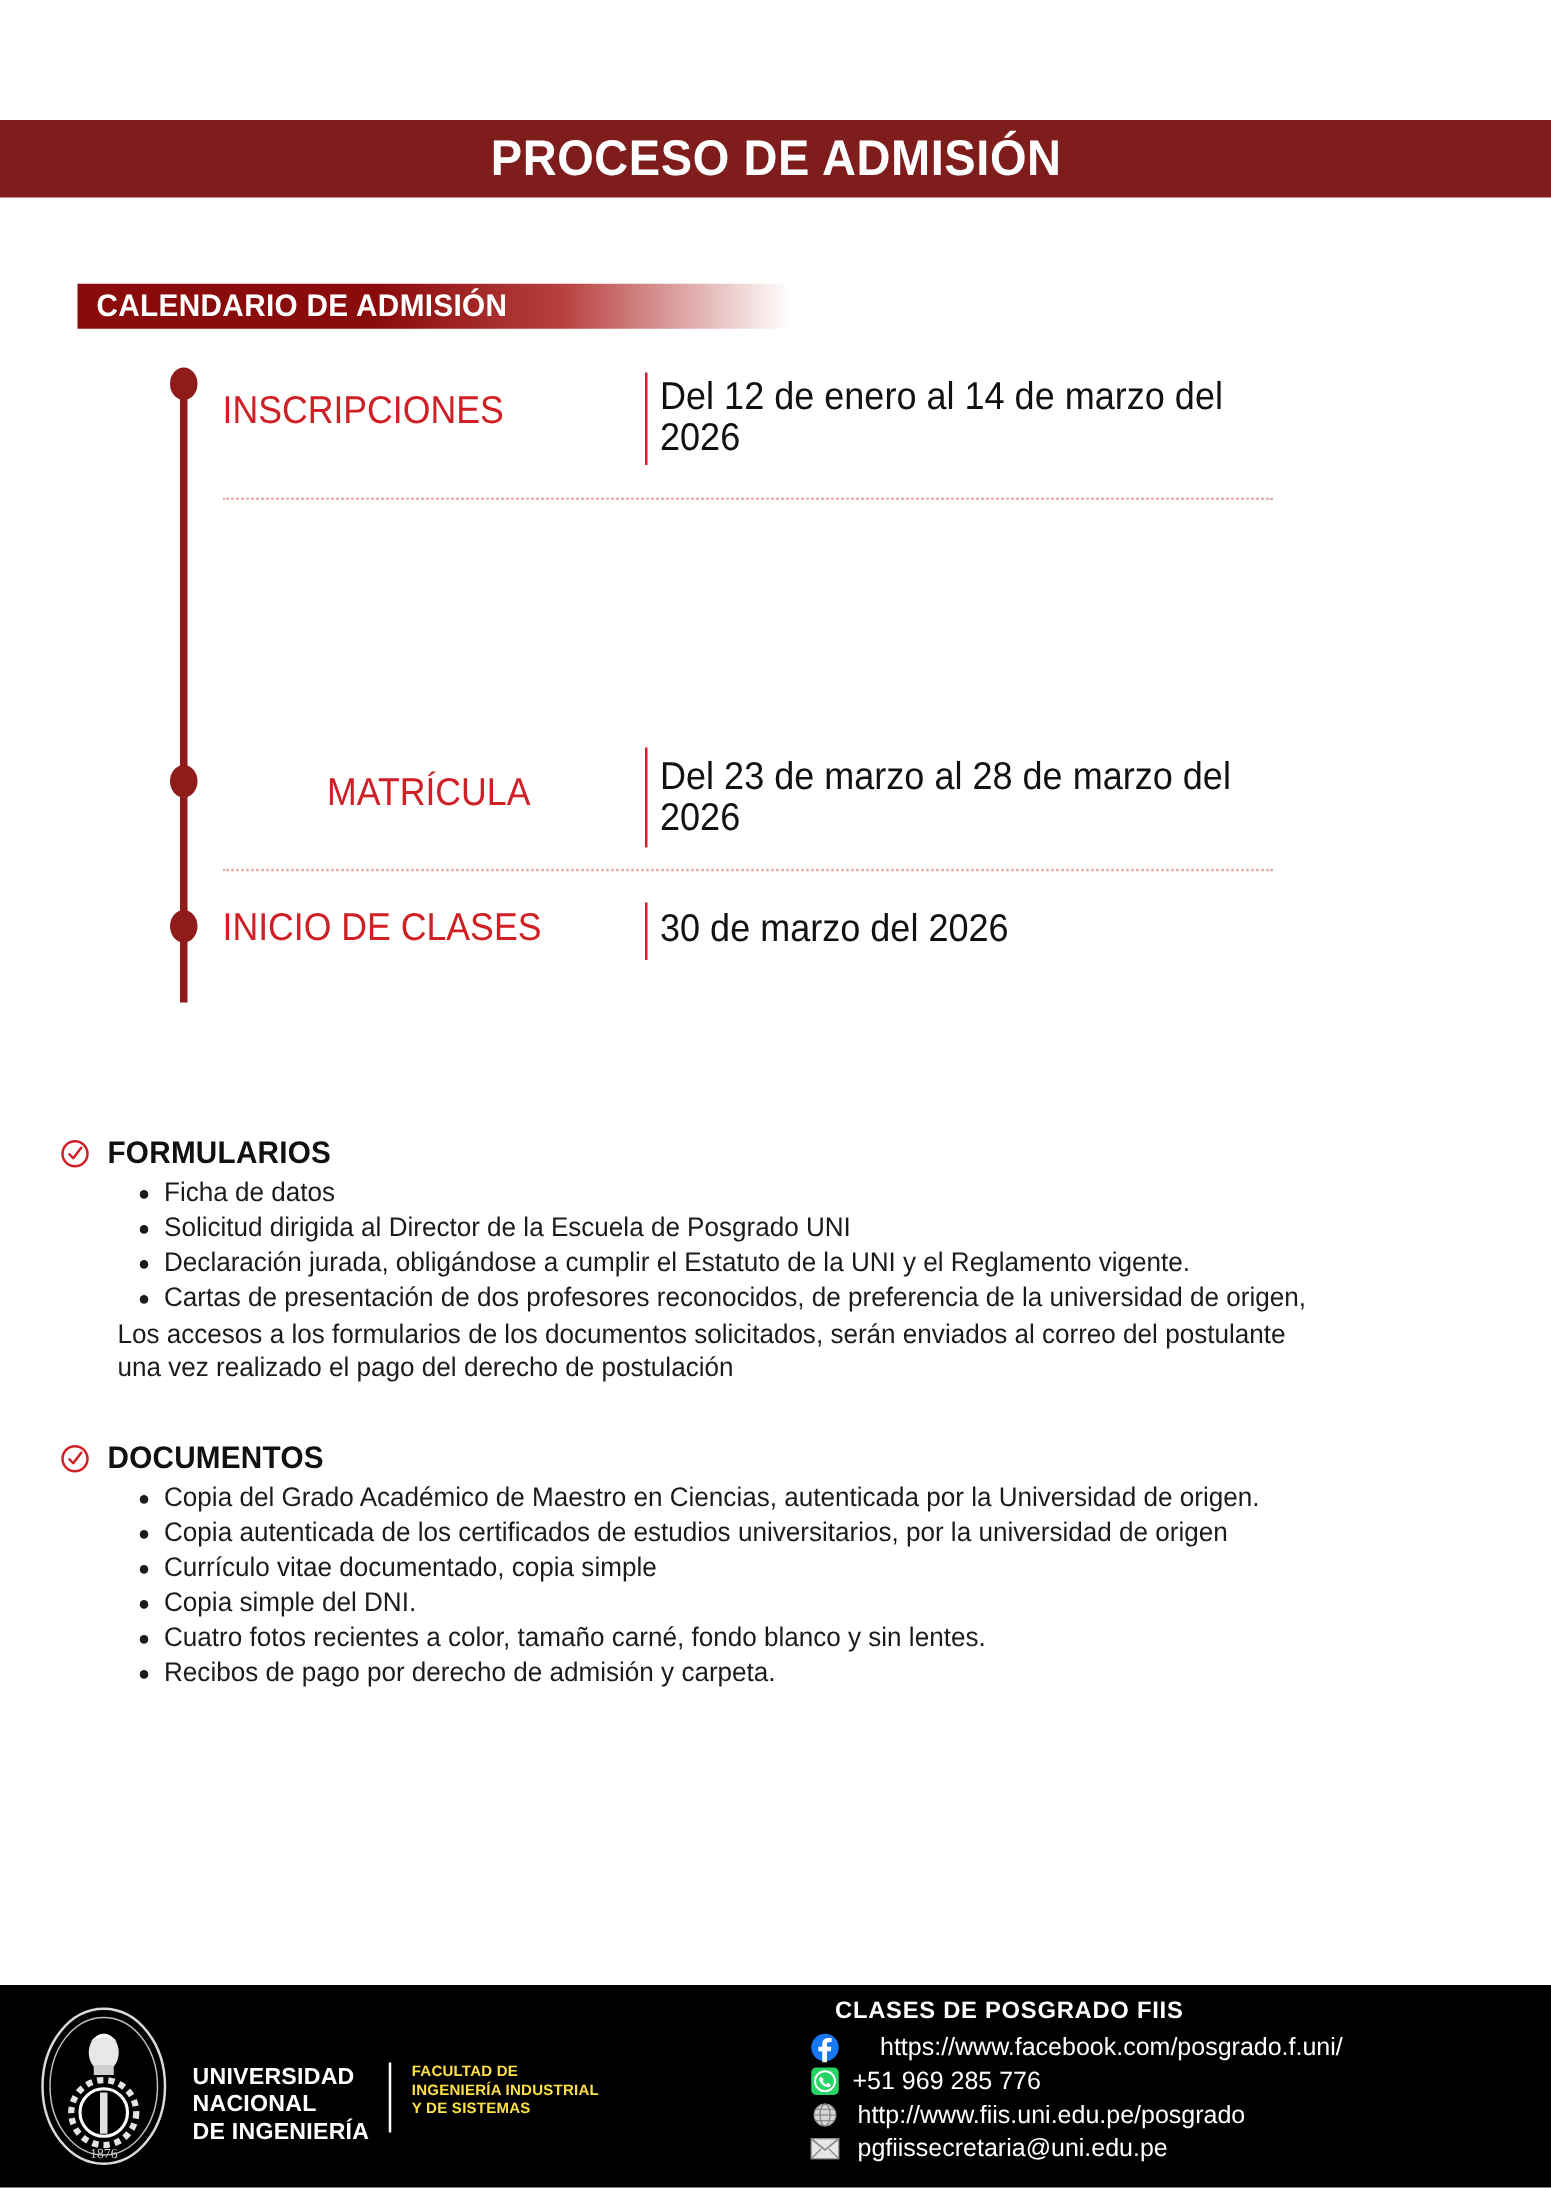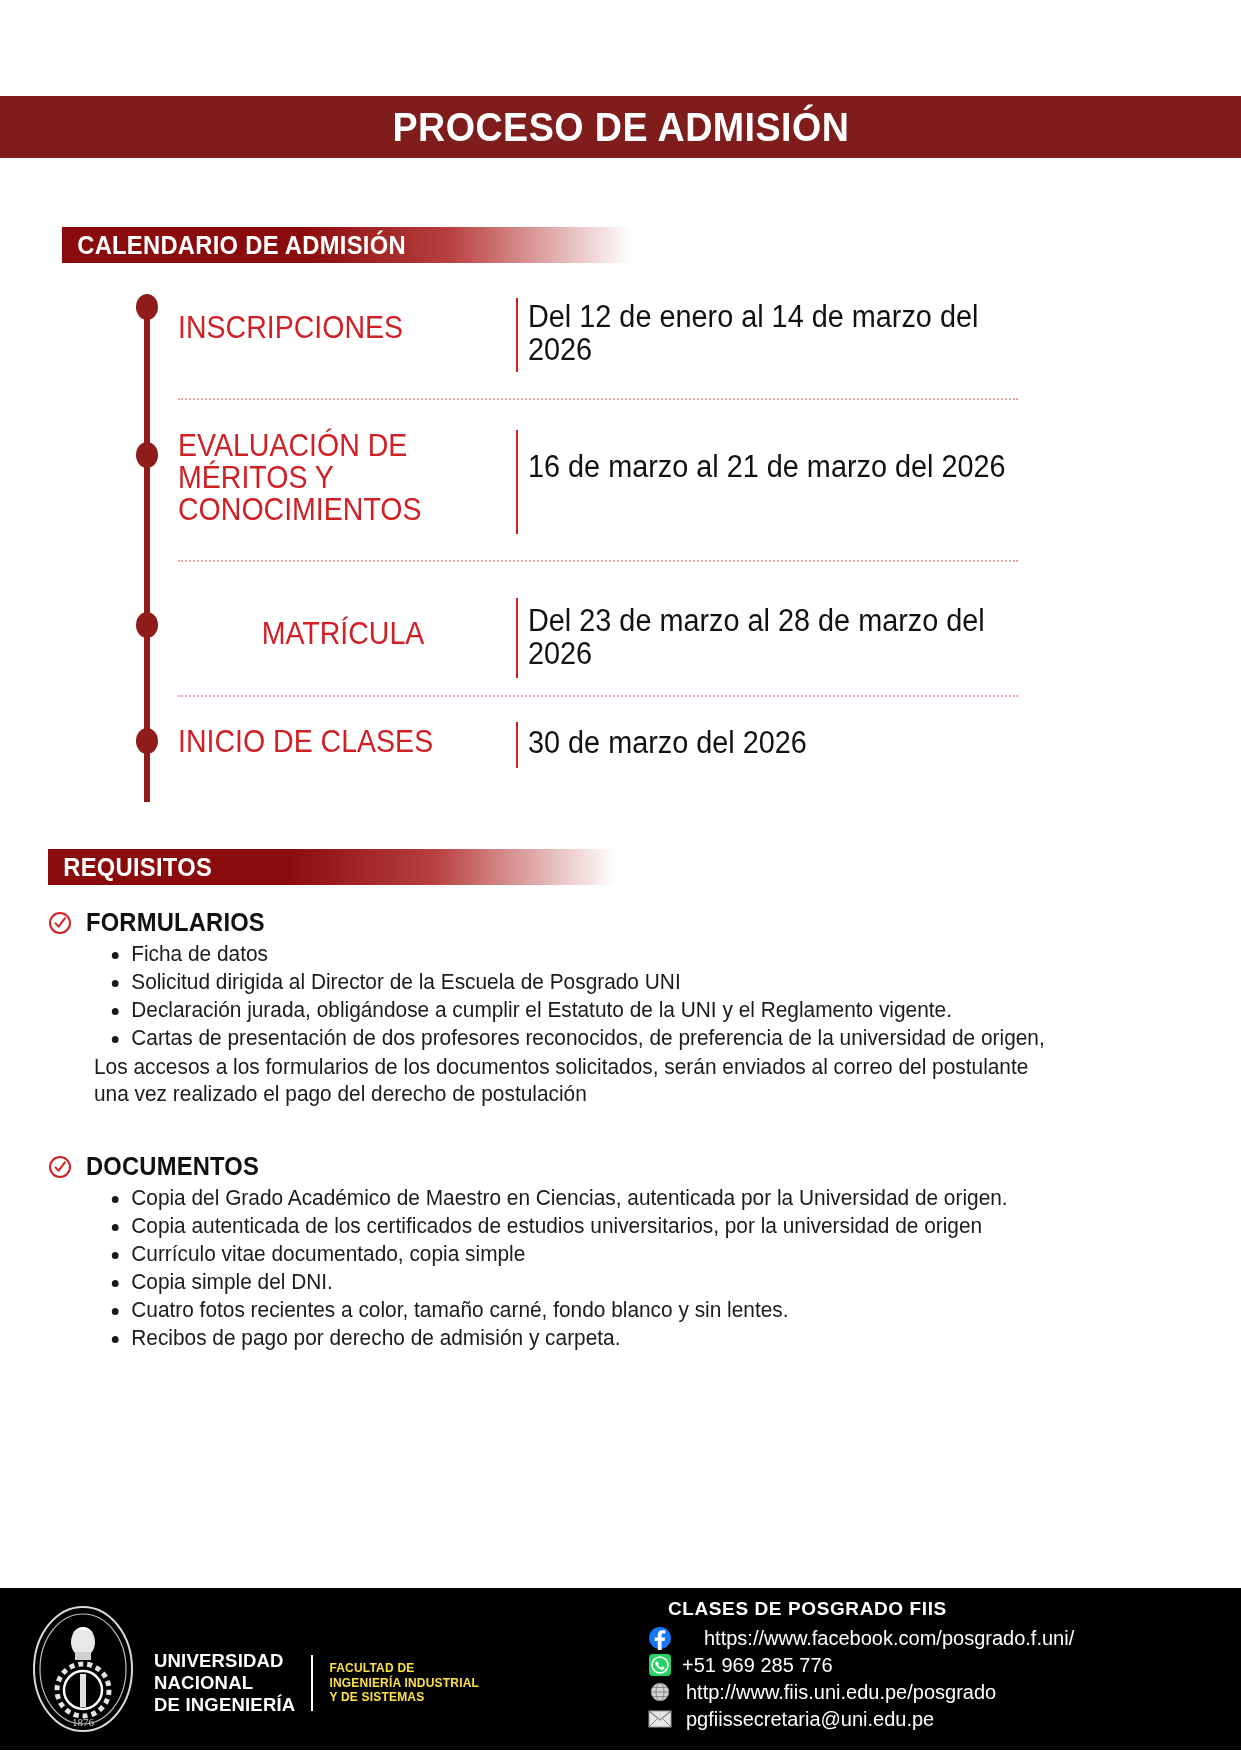--- a/index.html
+++ b/index.html
@@ -215,21 +215,21 @@
     padding-left: 28px;
     gap: 16px;
   }
   .uni-seal {
     width: 110px;
     height: 130px;
     flex: 0 0 110px;
   }
   .uni-names {
     display: flex;
-    align-items: center;
+    align-items: flex-start;
     gap: 16px;
     margin-top: 28px;
   }
   .uni-name-block {
     color: #ffffff;
     font-size: 18.5px;
     font-weight: bold;
     line-height: 1.18;
     letter-spacing: 0.2px;
     white-space: nowrap;
@@ -300,47 +300,37 @@
     <div class="timeline-spine"></div>
 
     <div class="tl-row" id="row-0">
       <div class="tl-dot" style="top:4px;"></div>
       <div class="tl-label" style="top:22px;">INSCRIPCIONES</div>
       <div class="tl-divider-v" style="top:8px;height:74px;"></div>
       <div class="tl-value" style="top:10px;">Del 12 de enero al 14 de marzo del 2026</div>
       <div class="tl-sep" style="top:108px;"></div>
     </div>
 
-    <div class="tl-row" id="row-1">
-      <div class="tl-dot" style="top:12px;"></div>
-      <div class="tl-label" style="top:0px;">EVALUACIÓN DE MÉRITOS Y CONOCIMIENTOS</div>
-      <div class="tl-divider-v" style="top:0px;height:104px;"></div>
-      <div class="tl-value" style="top:20px;">16 de marzo al 21 de marzo del 2026</div>
-      <div class="tl-sep" style="top:130px;"></div>
-    </div>
 
     <div class="tl-row" id="row-2">
       <div class="tl-dot" style="top:22px;"></div>
       <div class="tl-label center" style="top:28px;">MATRÍCULA</div>
       <div class="tl-divider-v" style="top:8px;height:80px;"></div>
       <div class="tl-value" style="top:14px;"> Del 23 de marzo al 28 de marzo del 2026</div>
       <div class="tl-sep" style="top:105px;"></div>
     </div>
 
     <div class="tl-row" id="row-3">
       <div class="tl-dot" style="top:10px;"></div>
       <div class="tl-label" style="top:8px;">INICIO DE CLASES</div>
       <div class="tl-divider-v" style="top:4px;height:46px;"></div>
       <div class="tl-value" style="top:8px;">30 de marzo del 2026</div>
     </div>
   </div>
 
-  <div class="section-banner" id="banner-requisitos">
-    <div class="banner-text">REQUISITOS</div>
-  </div>
 
   <div class="req-block" id="req-formularios">
     <div class="req-head">
       <span class="check-icon">
         <svg width="24" height="24" viewBox="0 0 24 24">
           <circle cx="12" cy="12" r="10" fill="none" stroke="#cf2026" stroke-width="2"></circle>
           <path d="M7.5 12.4 L10.6 15.6 L17 7.2" fill="none" stroke="#cf2026" stroke-width="2" stroke-linecap="round" stroke-linejoin="round"></path>
         </svg>
       </span>
       <span class="req-head-text">FORMULARIOS</span>

